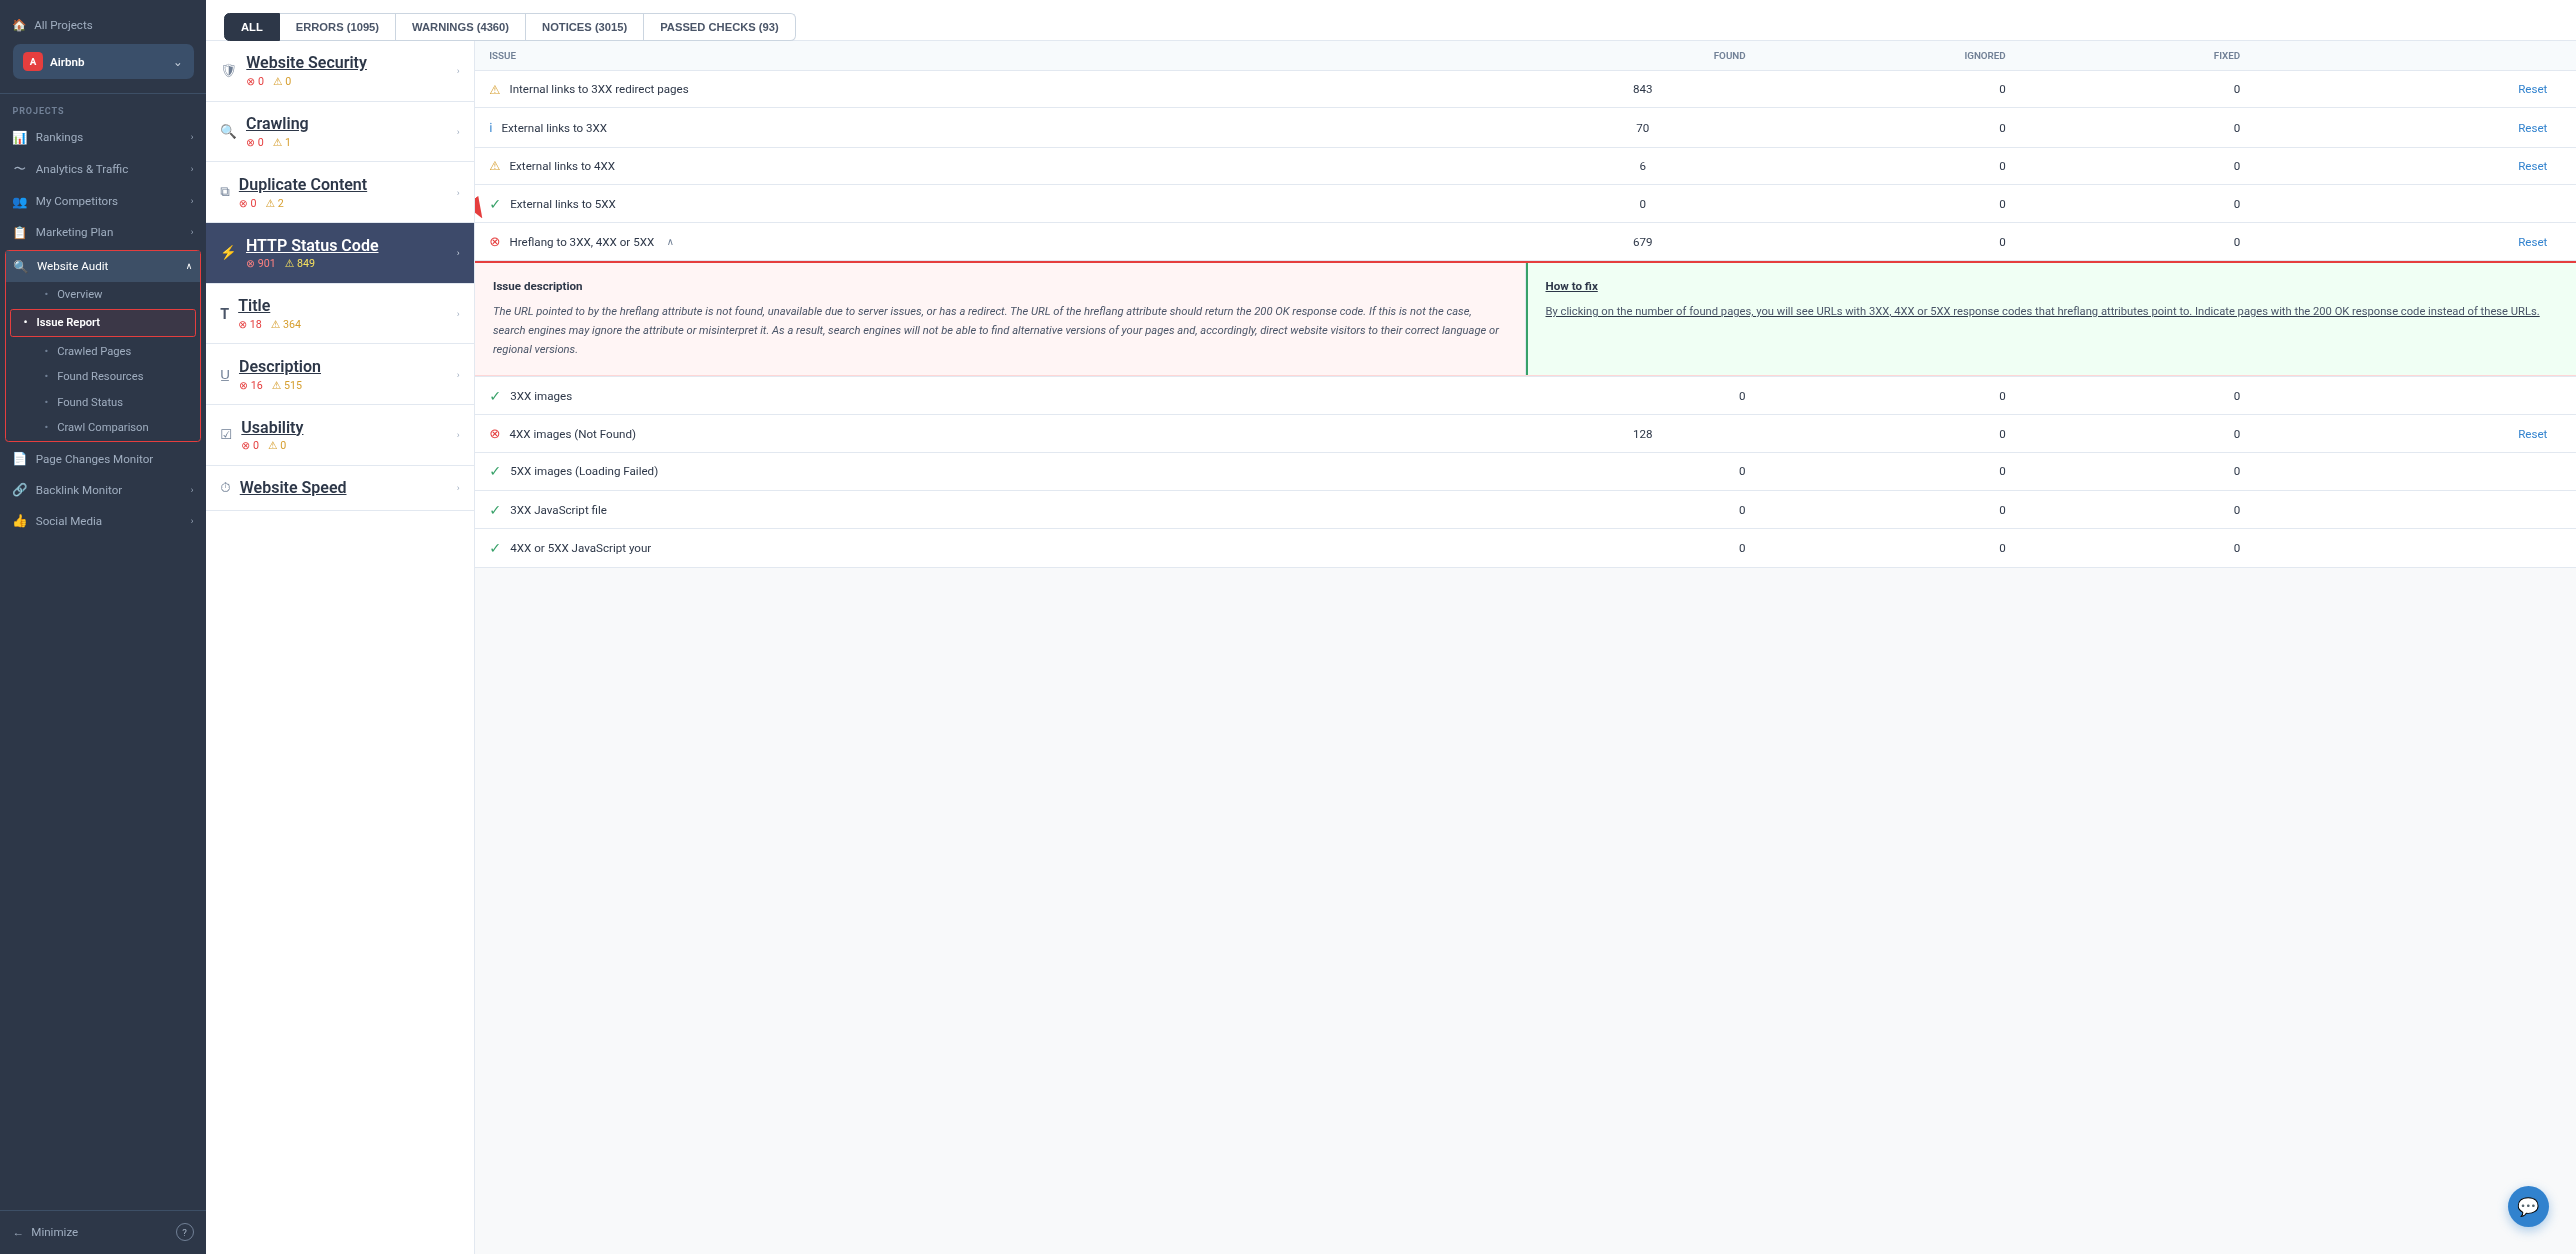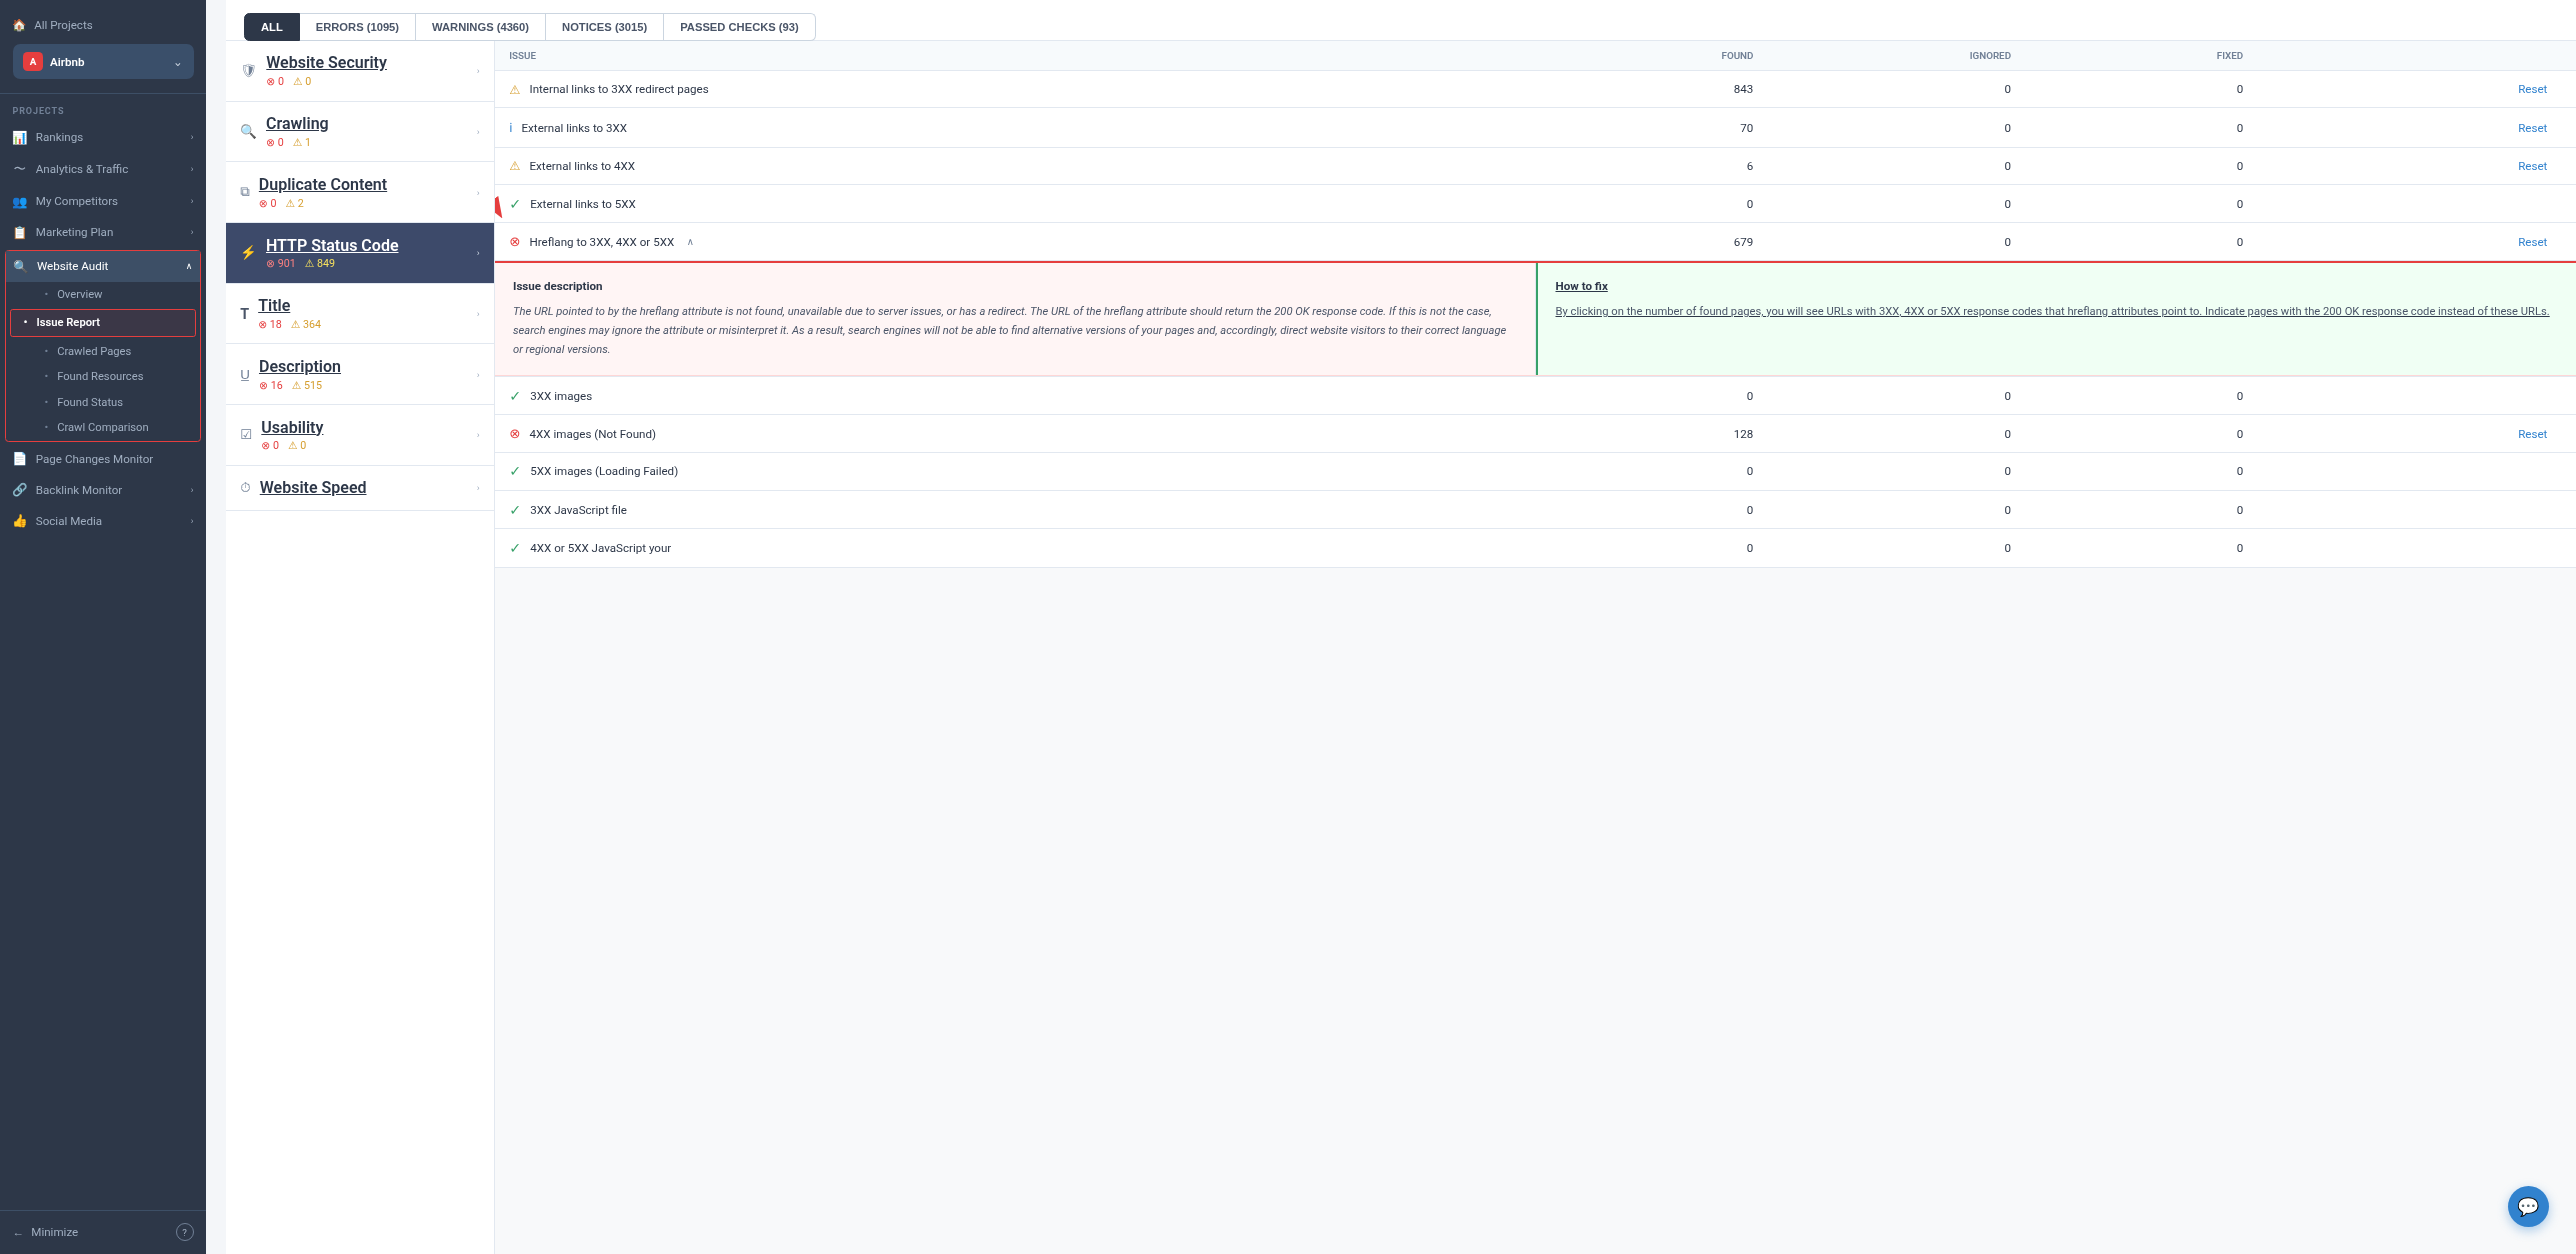--- a/index.html
+++ b/index.html
@@ -97,21 +97,20 @@
       color: #fff;
       padding: 8px 7.2px;
     }
 
     
     .main {
       flex: 1;
       display: flex;
       flex-direction: column;
       overflow: hidden;
-      padding-left: 20px;
     }
 
     
     .filter-bar {
       background: #fff;
       padding: 12.5px 18px 0;
       border-bottom: 0.9px solid #e2e8f0;
       display: flex;
       gap: 0;
     }
@@ -221,21 +220,21 @@
       border-bottom: 0.9px solid #e2e8f0;
     }
     table.issues-main td {
       padding: 10.7px 14.3px;
       border-bottom: 0.9px solid #e2e8f0;
       vertical-align: middle;
       font-size: 11.6px;
       color: #2d3748;
     }
     .issue-name-td { display: flex; align-items: center; gap: 9px; }
-    .num-col { text-align: right; color: #2d3748; min-width: 63px; }
+    .num-col { text-align: center; color: #2d3748; min-width: 63px; }
     .zero-col { text-align: right; color: #718096; min-width: 63px; }
     .action-col { text-align: right; min-width: 63px; }
 
     
     ::-webkit-scrollbar { width: 5.4px; height: 5.4px; }
     ::-webkit-scrollbar-track { background: #f1f1f1; }
     ::-webkit-scrollbar-thumb { background: #c1c1c1; border-radius: 2.7px; }
   </style>
 </head>
 <body>

